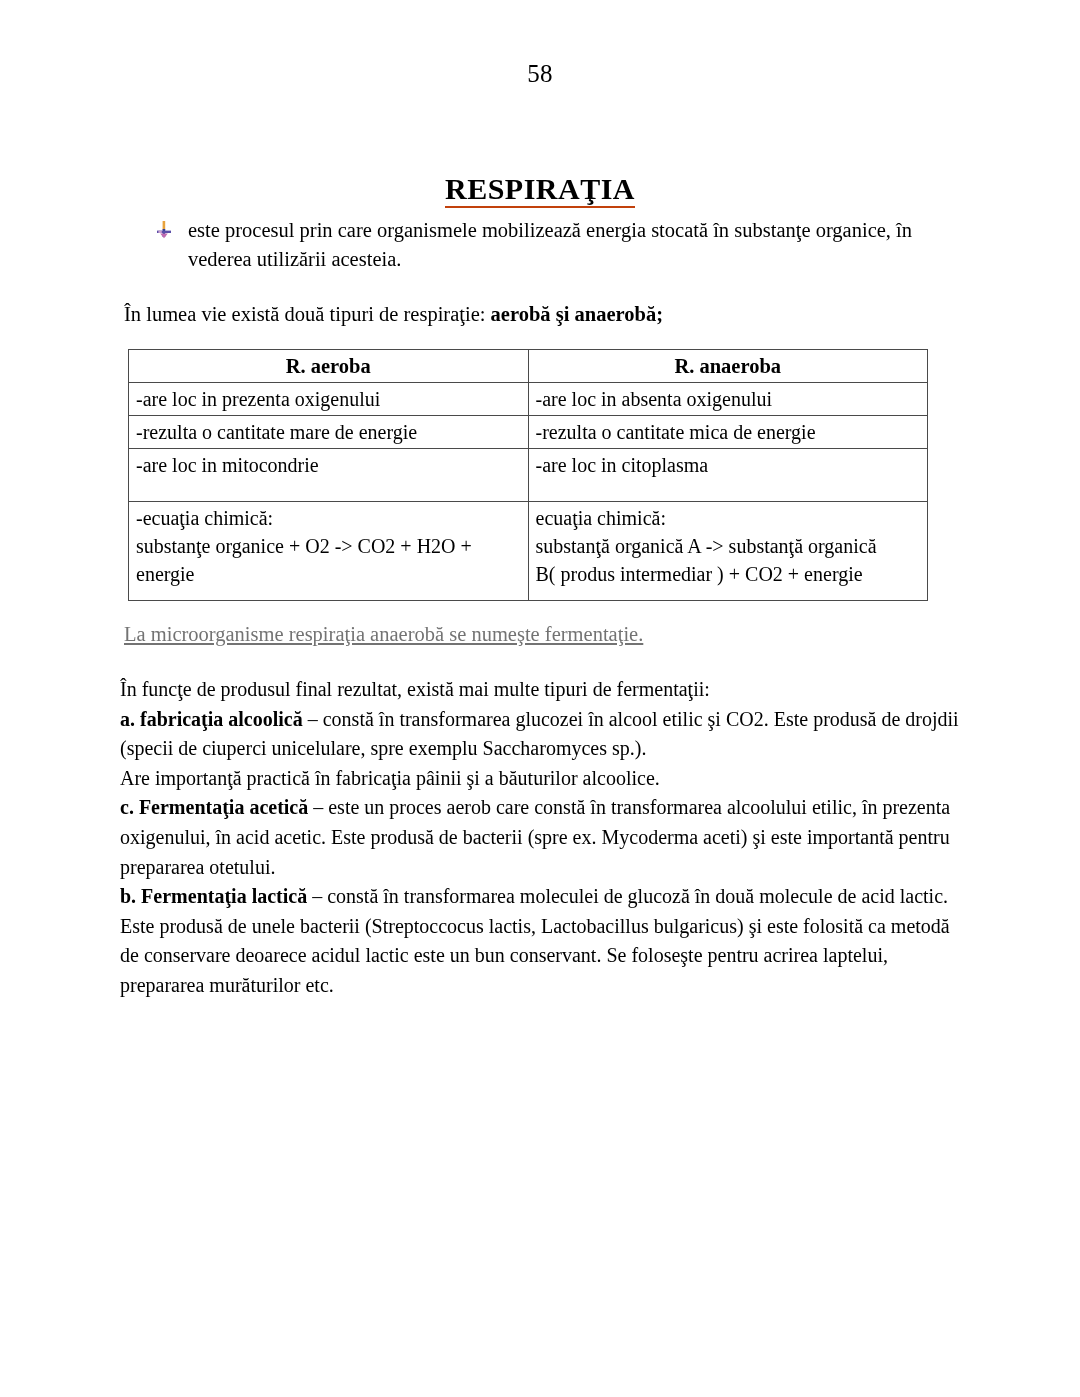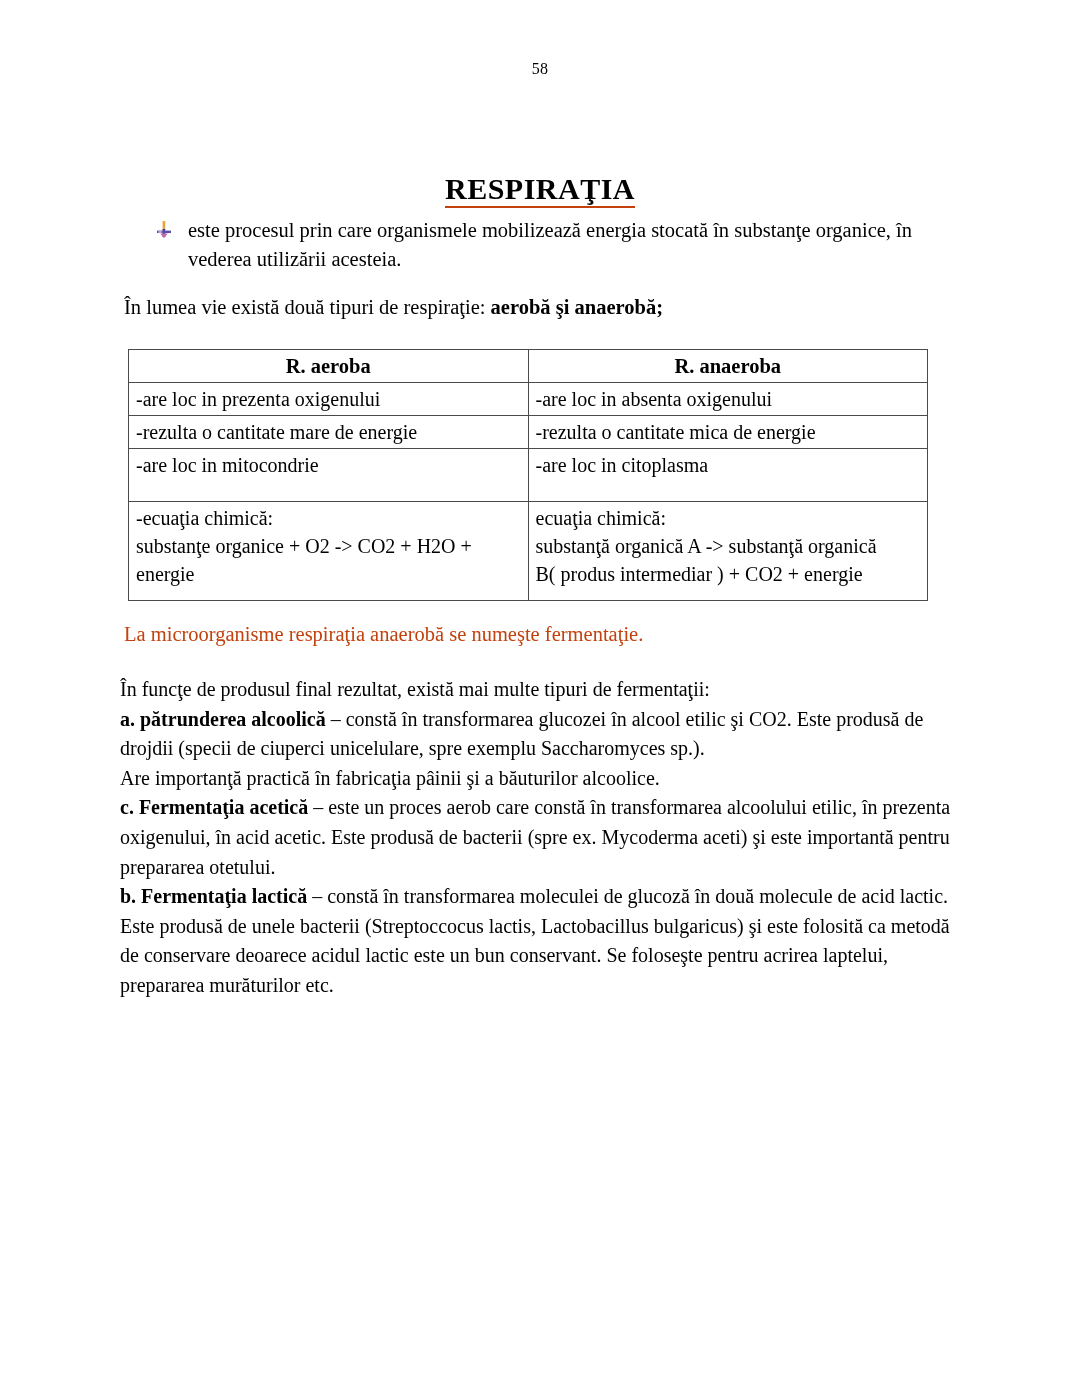--- a/index.html
+++ b/index.html
@@ -23,21 +23,21 @@
     background: #ffffff;
   }
 
   
   .page-number {
     position: absolute;
     top: 60px;
     left: 0;
     width: 1080px;
     text-align: center;
-    font-size: 16px;
+    font-size: 25px;
     letter-spacing: 0.3px;
   }
 
   
   .doc-title {
     position: absolute;
     top: 152px;
     left: 0;
     width: 1080px;
     text-align: center;
@@ -79,21 +79,21 @@
     line-height: 29px;
     width: 770px;
   }
 
   .para {
     font-size: 20.5px;
     line-height: 29.5px;
   }
 
   .intro-line {
-    margin-top: 19px;
+    margin-top: 26px;
     margin-left: 0;
   }
   .intro-line b { font-weight: bold; }
 
   
   .cmp-table {
     position: absolute;
     top: 349px;
     left: 128px;
     width: 800px;
@@ -204,23 +204,23 @@
         </td>
         <td>
           <span class="eqline">ecuaţia chimică:</span>
           <span class="eqline">substanţă organică A -&gt; substanţă organică</span>
           <span class="eqline">B( produs intermediar ) + CO2 + energie</span>
         </td>
       </tr>
     </tbody>
   </table>
 
-  <div class="red-note" style="color: #c2410c;">La microorganisme respiraţia anaerobă se numeşte fermentaţie.</div>
+  <div class="red-note" style="color: #737373; text-decoration: underline;">La microorganisme respiraţia anaerobă se numeşte fermentaţie.</div>
 
   <div class="body-block">
     <p>În funcţe de produsul final rezultat, există mai multe tipuri de fermentaţii:</p>
-    <p><b>a. pătrunderea alcoolică</b><span> – constă în transformarea glucozei în alcool etilic şi CO2. Este produsă de drojdii (specii de ciuperci unicelulare, spre exemplu Saccharomyces sp.).</span></p>
+    <p><b>a. fabricaţia alcoolică</b><span> – constă în transformarea glucozei în alcool etilic şi CO2. Este produsă de drojdii (specii de ciuperci unicelulare, spre exemplu Saccharomyces sp.).</span></p>
     <p class="lead-space"> Are importanţă practică în fabricaţia pâinii şi a băuturilor alcoolice.</p>
     <p><b>c. Fermentaţia acetică</b><span> – este un proces aerob care constă în transformarea alcoolului etilic, în prezenta oxigenului, în acid acetic. Este produsă de bacterii (spre ex. Mycoderma aceti) şi este importantă pentru prepararea otetului.</span></p>
     <p><b>b. Fermentaţia lactică</b><span> – constă în transformarea moleculei de glucoză în două molecule de acid lactic. Este produsă de unele bacterii (Streptoccocus lactis, Lactobacillus bulgaricus) şi este folosită ca metodă de conservare deoarece acidul lactic este un bun conservant. Se foloseşte pentru acrirea laptelui, prepararea murăturilor etc.</span></p>
   </div>
 
 </div>
 
 </body></html>

